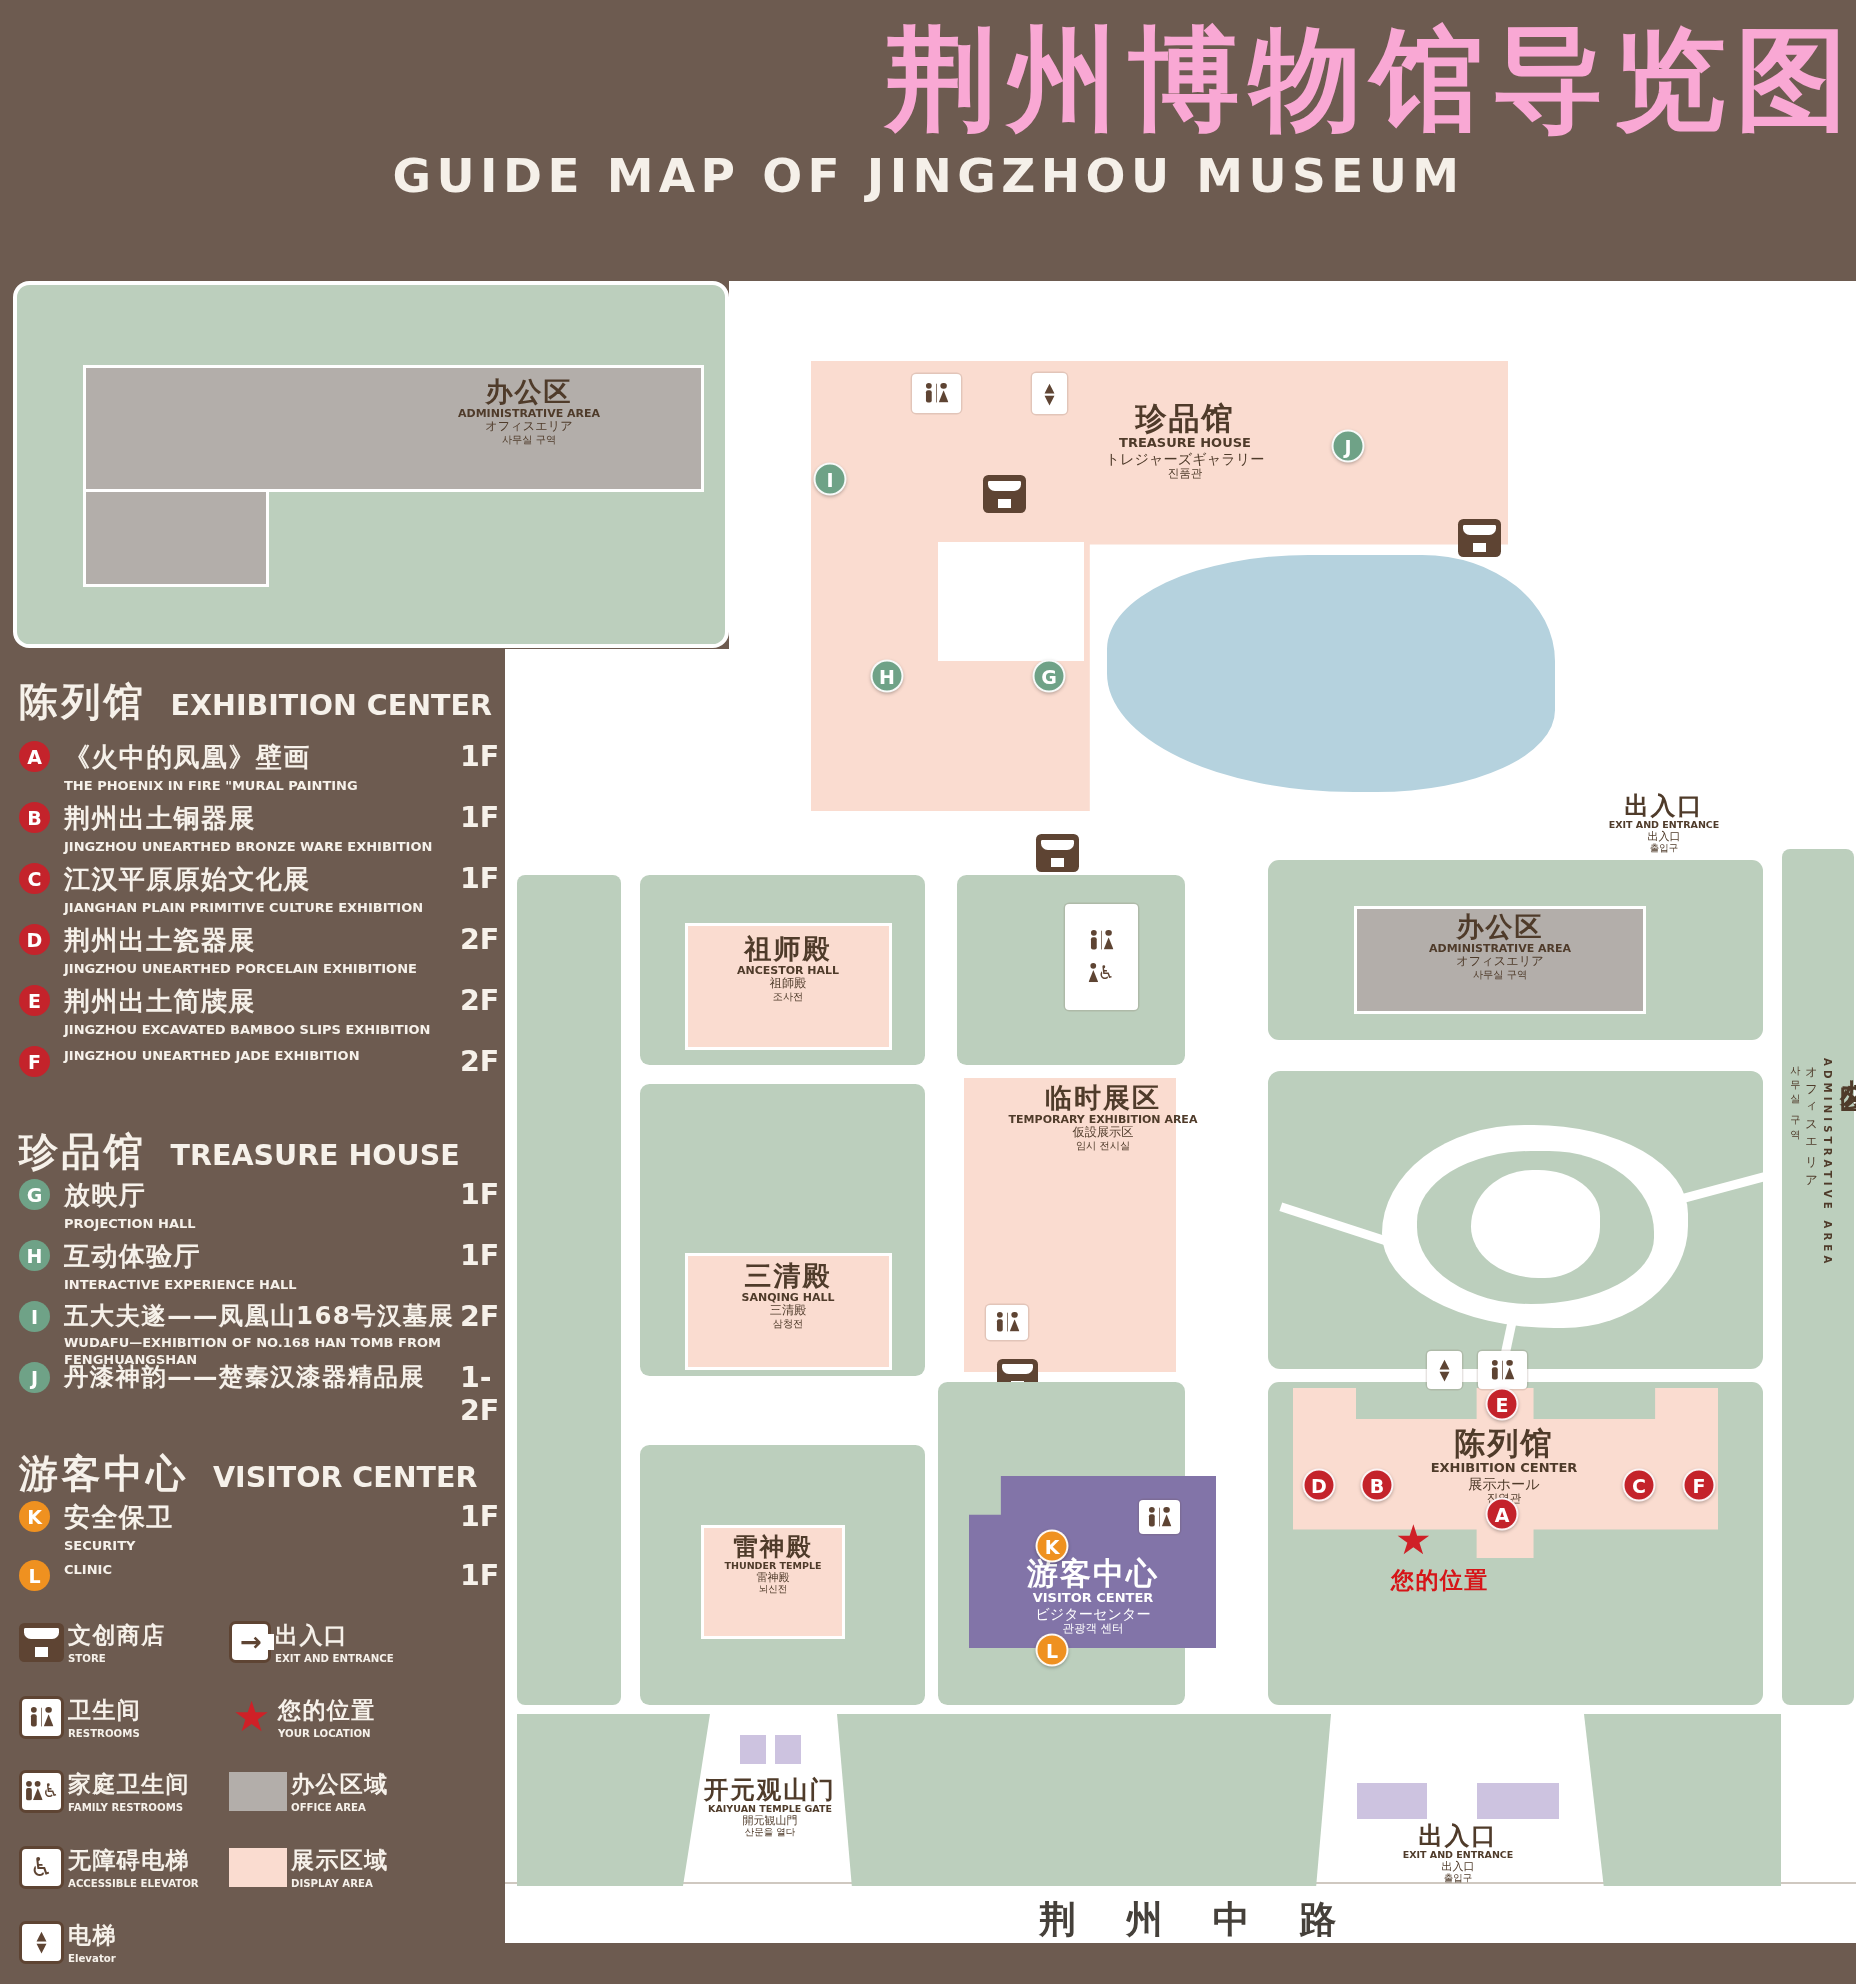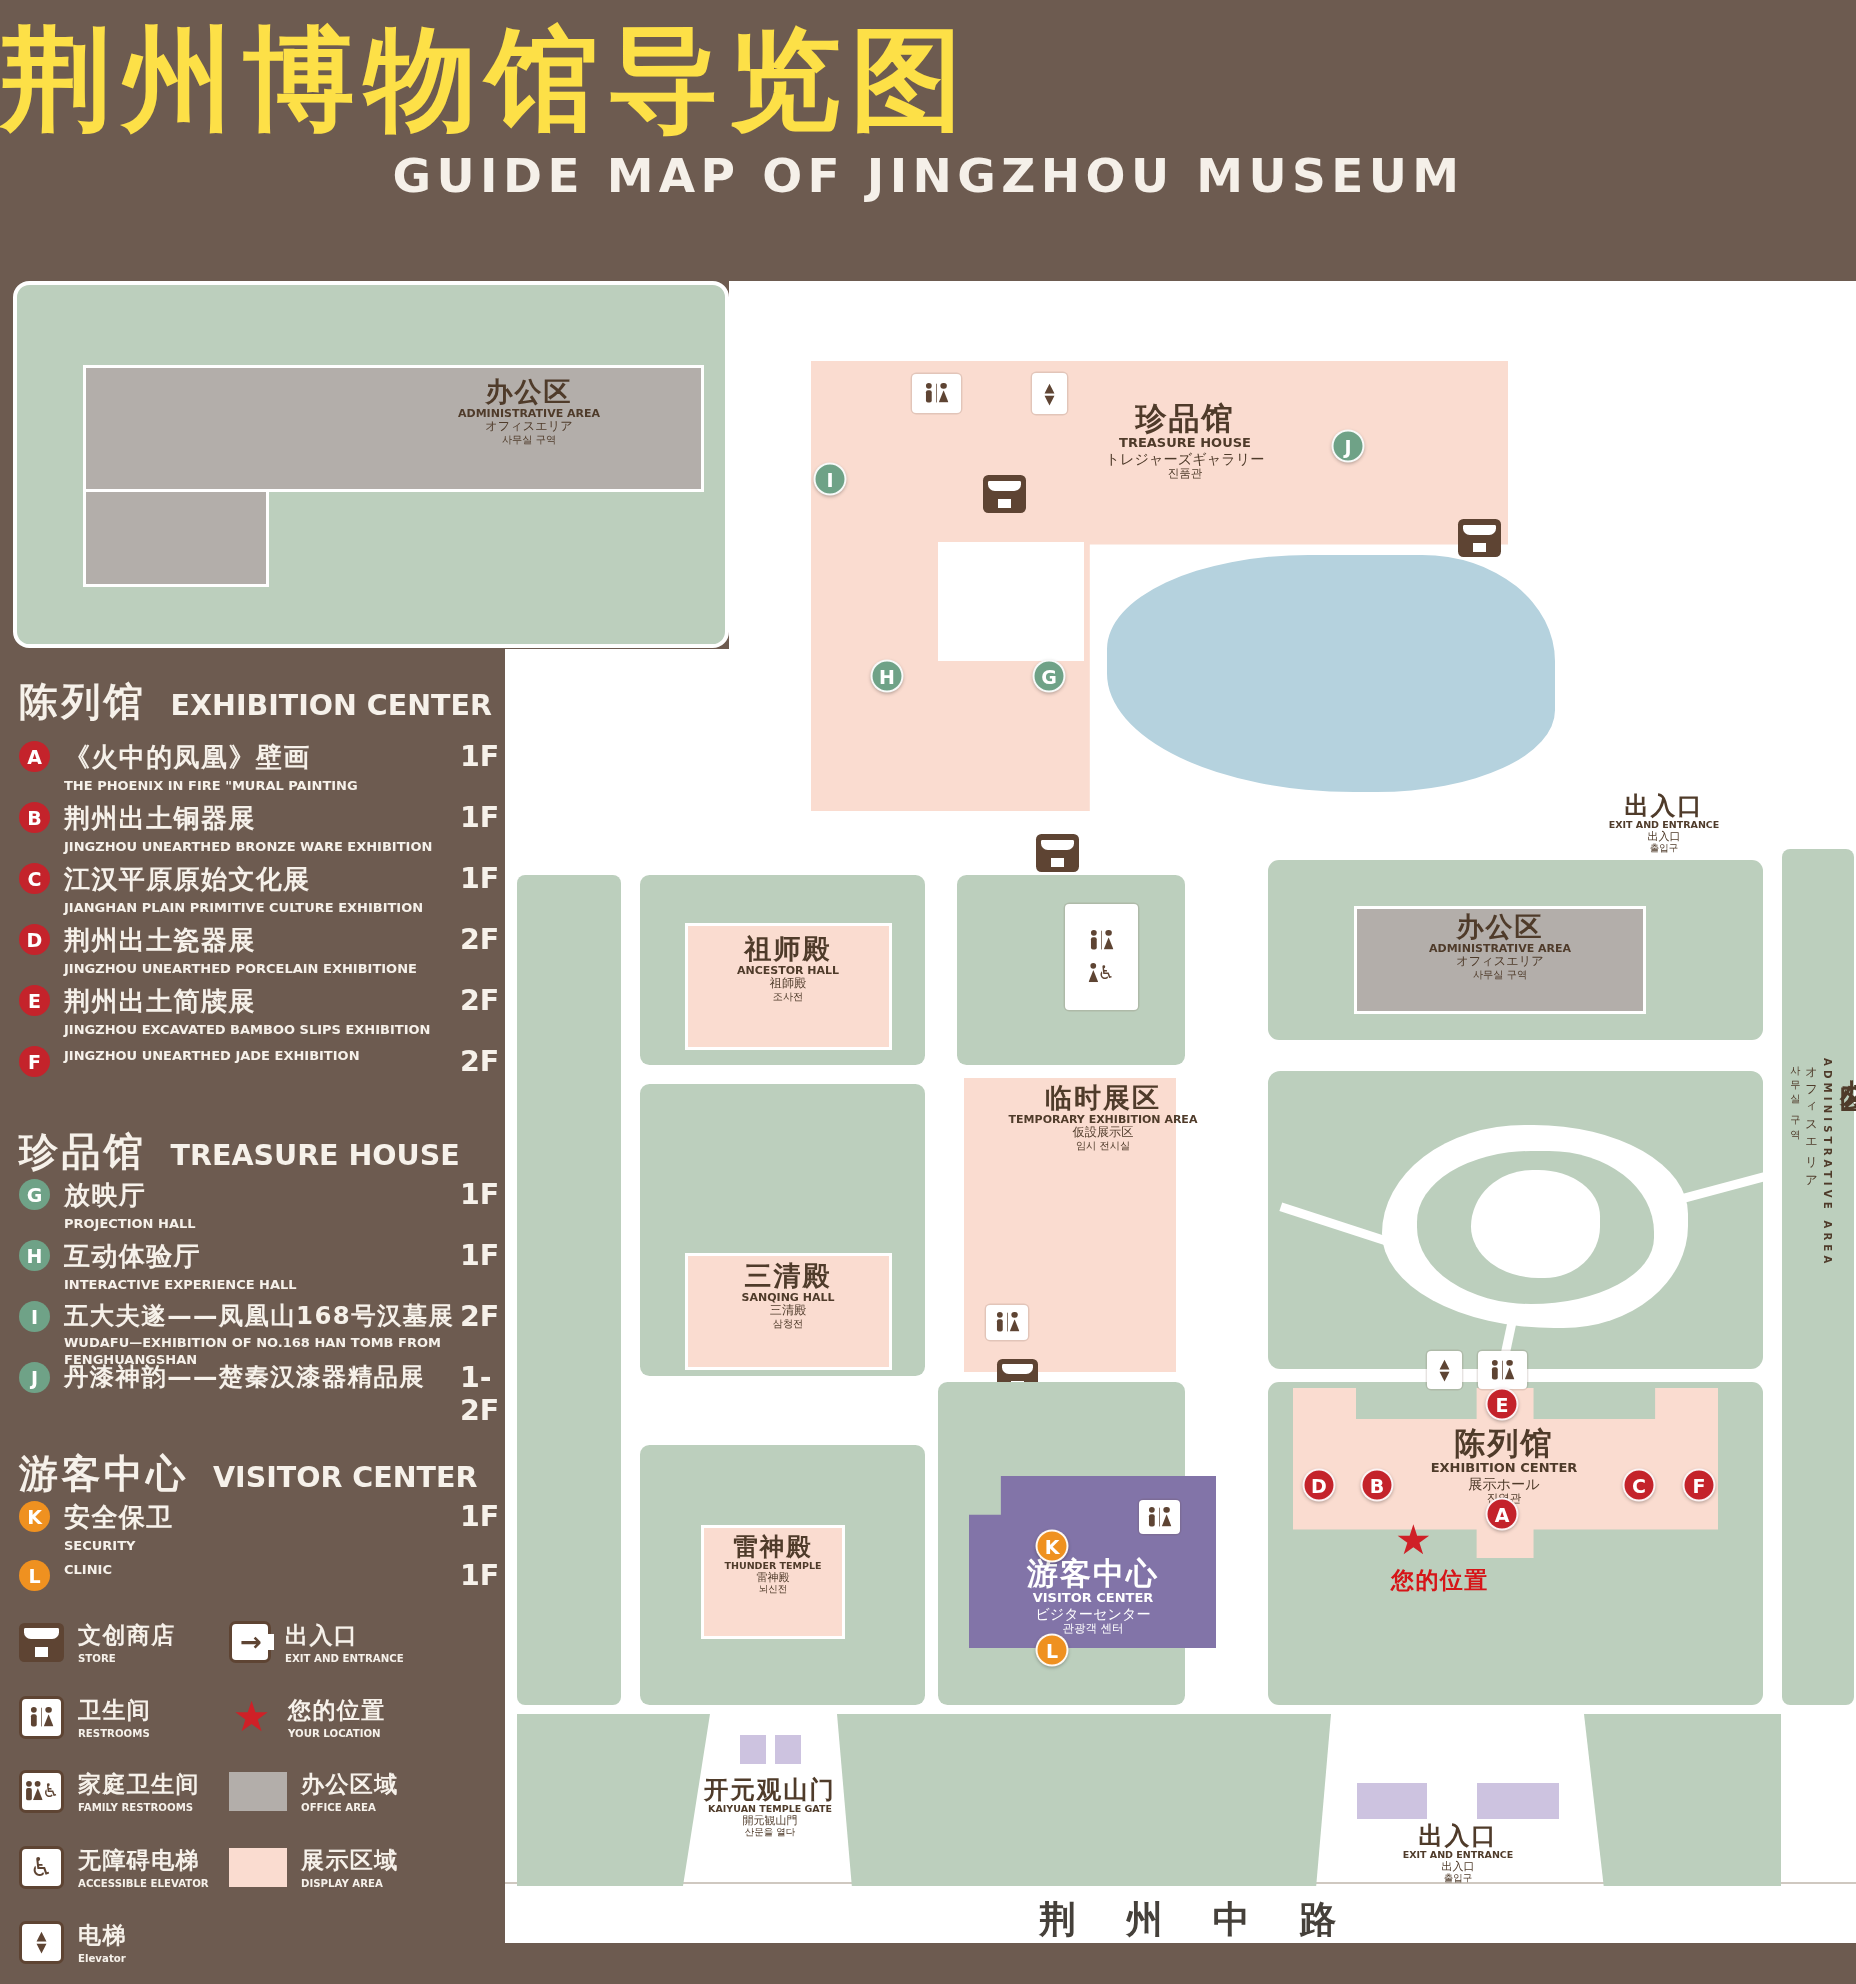--- a/index.html
+++ b/index.html
@@ -14,22 +14,22 @@
   .green { background:#bccfbd; }
   .pink  { background:#fadcd0; }
   .graybld { background:#b3aeaa; }
   .blue { background:#b5d2de; }
   .purple { background:#8274a8; }
   .lpurple { background:#cdc3e0; }
   .bordered { border:3.4px solid #ffffff; }
   .outlined { filter:drop-shadow(0 -3.4px 0 #fff) drop-shadow(0 3.4px 0 #fff) drop-shadow(-3.4px 0 0 #fff) drop-shadow(3.4px 0 0 #fff); }
 
   
-  .title-zh { position:absolute; left:0; right:0; top:5.4px; text-align:left;
-    font-size:112px; font-weight:bold; letter-spacing:9.5px; color:#fde047; }
+  .title-zh { position:absolute; left:0; right:0; top:5.4px; text-align:right;
+    font-size:112px; font-weight:bold; letter-spacing:9.5px; color:#f9a8d4; }
   .title-en { position:absolute; left:0; right:0; top:148px; text-align:center;
     font-size:47px; font-weight:bold; letter-spacing:5.4px; color:#f5f0e9; }
 
   
   .map-label { position:absolute; transform:translateX(-50%); text-align:center;
     color:#4f3b2a; line-height:1.14; white-space:nowrap; }
   .map-label .l-zh { font-weight:bold; letter-spacing:2px; }
   .map-label .l-en { font-weight:bold; }
   .lab-lg .l-zh{font-size:31px} .lab-lg .l-en{font-size:13px} .lab-lg .l-ja{font-size:14.2px} .lab-lg .l-ko{font-size:11.5px}
   .lab-md .l-zh{font-size:27px} .lab-md .l-en{font-size:11px} .lab-md .l-ja{font-size:12.2px} .lab-md .l-ko{font-size:10.2px}
@@ -54,21 +54,21 @@
   .sb-sec .s-zh { font-size:39px; font-weight:bold; letter-spacing:3.4px; }
   .sb-sec .s-en { font-size:28.5px; font-weight:bold; }
   .sb-item { position:absolute; left:19px; width:475px; color:#f6f1ea; }
   .badge { width:31px; height:31px; border-radius:50%; display:flex; align-items:center; justify-content:center;
     font-weight:bold; font-size:19px; color:#fff; position:absolute; left:0; top:1.4px; }
   .sb-zh { margin-left:45px; font-size:26px; font-weight:bold; letter-spacing:1.4px; white-space:nowrap; }
   .sb-en { margin-left:45px; font-size:13px; font-weight:bold; margin-top:3.4px; max-width:380px; line-height:1.3; }
   .sb-floor { position:absolute; left:441px; top:0; font-size:28.5px; font-weight:bold; }
 
   
-  .lg-item { position:absolute; color:#f6f1ea; display:flex; align-items:center; gap:14px; }
+  .lg-item { position:absolute; color:#f6f1ea; display:flex; align-items:center; gap:4px; }
   .lg-text .g-zh { font-size:23px; font-weight:bold; letter-spacing:1.4px; white-space:nowrap; }
   .lg-text .g-en { font-size:10.2px; font-weight:bold; margin-top:2px; white-space:nowrap; }
 
   
   .store { position:relative; background:#5e4433; border-radius:5.4px; }
   .store::before { content:""; position:absolute; left:12%; right:12%; top:15%; height:27%;
     background:#fff; border-radius:1.4px 1.4px 6.8px 6.8px; }
   .store::after { content:""; position:absolute; left:35%; right:35%; bottom:12%; height:26%; background:#fff; }
 
   .exiticon { position:relative; background:#fff; border:3.4px solid #5e4433; border-radius:6.8px; color:#5e4433; }

